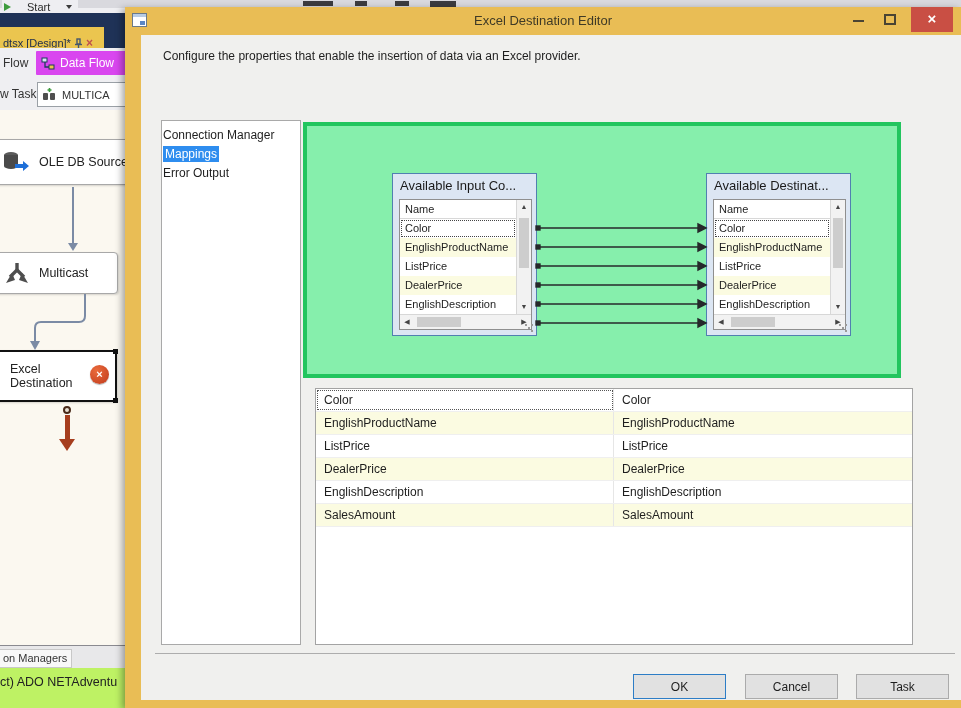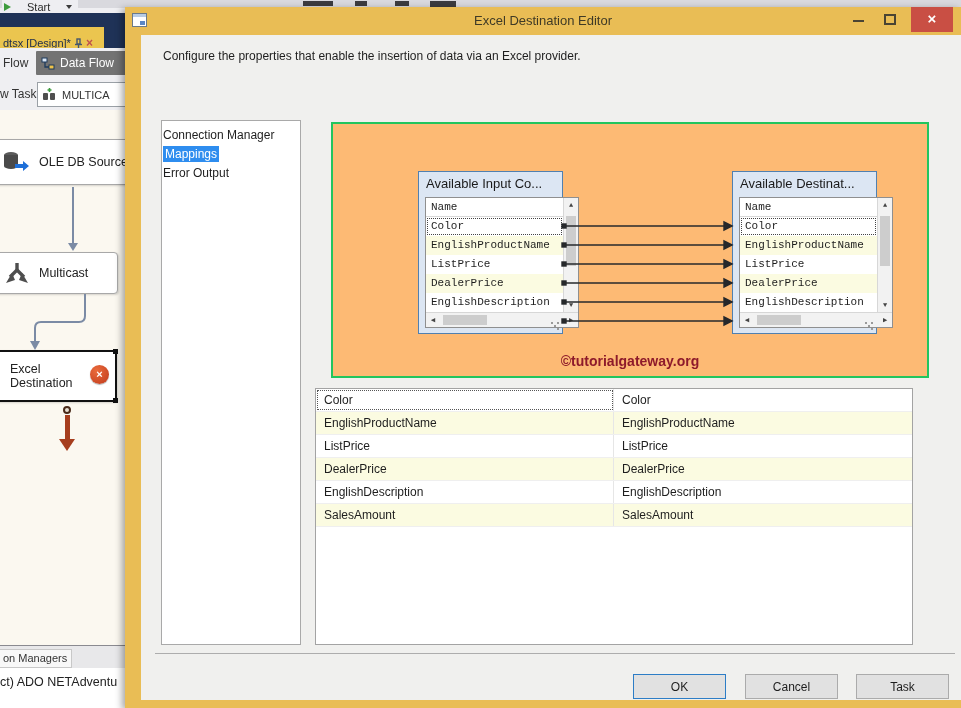--- a/index.html
+++ b/index.html
@@ -13,21 +13,21 @@
   .vs-start { position:absolute; left:2px; top:0; height:13px; display:flex; align-items:center; gap:16px; font-size:11px; color:#2b2b2b; background:#eeeef2; padding:0 6px 0 2px; z-index:2; }
   .play-icon { width:0; height:0; border-left:7px solid #3e9b3e; border-top:4px solid transparent; border-bottom:4px solid transparent; }
   .caret-down { width:0; height:0; border-top:4px solid #3a3a3a; border-left:3px solid transparent; border-right:3px solid transparent; }
 
   .vs-tabstrip { position:absolute; left:0; top:13px; width:133px; height:35px; background:#1f3257; }
   .vs-doc-tab { position:absolute; left:0; top:14px; width:104px; height:21px; background:#ebc54f; display:flex; align-items:center; gap:3px; padding:16px 3px; font-size:11px; color:#1b2b4d; }
   .tab-close { color:#c0504d; font-weight:bold; font-size:12px; line-height:10px; }
 
   .vs-row2 { position:absolute; left:0; top:48px; width:133px; height:30px; background:#efeff2; }
   .vs-flow-label { position:absolute; left:3px; top:8px; color:#333; }
-  .vs-dataflow-btn { position:absolute; left:36px; top:3px; width:97px; height:24px; background:#737373; color:#fff; display:flex; align-items:center; gap:5px; padding-left:5px; border-radius:1px; }
+  .vs-dataflow-btn { position:absolute; left:36px; top:3px; width:97px; height:24px; background:#d946ef; color:#fff; display:flex; align-items:center; gap:5px; padding-left:5px; border-radius:1px; }
   .vs-row3 { position:absolute; left:0; top:78px; width:133px; height:32px; background:#efeff2; }
   .vs-task-label { position:absolute; left:0; top:9px; color:#333; }
   .vs-task-combo { position:absolute; left:37px; top:4px; width:96px; height:25px; background:#fff; border:1px solid #9aa0a6; display:flex; align-items:center; gap:5px; padding-left:4px; font-size:11px; color:#333; }
 
   .vs-surface { position:absolute; left:0; top:110px; width:133px; height:535px; background:#fbf8f0; }
   .comp { position:absolute; background:#fff; border:1px solid #a8a8a8; border-radius:4px; box-shadow:1px 1px 2px rgba(0,0,0,.15); display:flex; align-items:center; }
   .comp-label { font-size:12.5px; color:#222; }
   .comp-oledb { left:-12px; top:29px; width:142px; height:46px; padding-left:14px; gap:10px; }
   .comp-multicast { left:-12px; top:142px; width:130px; height:42px; padding-left:16px; gap:10px; }
   .comp-excel { left:-12px; top:240px; width:129px; height:52px; border:2px solid #111; border-radius:3px; padding-left:20px; }
@@ -35,45 +35,45 @@
   .conn1 { position:absolute; left:72px; top:77px; width:2px; height:56px; background:#7b8ba5; }
   .conn1-head { position:absolute; left:68px; top:133px; width:0; height:0; border-left:5px solid transparent; border-right:5px solid transparent; border-top:8px solid #7b8ba5; }
   .err-badge { position:absolute; left:100px; top:13px; width:19px; height:19px; border-radius:50%; background:radial-gradient(circle at 35% 30%, #ea6b3c, #c03a1b); color:#fff; font-size:11px; font-weight:bold; text-align:center; line-height:19px; box-shadow:0 1px 1px rgba(0,0,0,.3); }
   .red-arrow-dot { position:absolute; left:63px; top:296px; width:8px; height:8px; border:2px solid #4a2a1a; border-radius:50%; background:#e8e0d4; }
   .red-arrow-shaft { position:absolute; left:65px; top:305px; width:5px; height:25px; background:#a63e1e; }
   .red-arrow-head { position:absolute; left:59px; top:329px; width:0; height:0; border-left:8px solid transparent; border-right:8px solid transparent; border-top:12px solid #a63e1e; }
 
   .vs-bottom-divider { position:absolute; left:0; top:645px; width:133px; height:1px; background:#8a8a90; }
   .vs-bottom { position:absolute; left:0; top:646px; width:133px; height:62px; background:#e8e8ea; }
   .vs-managers-tab { position:absolute; left:0; top:3px; width:72px; height:19px; background:#f8f8f8; border:1px solid #c8c8c8; border-left:none; font-size:11px; color:#333; line-height:17px; padding-left:3px; }
-  .vs-conn-area { position:absolute; left:0; top:22px; width:145px; height:40px; background:#ffffff; }
+  .vs-conn-area { position:absolute; left:0; top:22px; width:145px; height:40px; background:#bef264; }
   .vs-conn-item { position:absolute; left:0; top:7px; font-size:12.5px; color:#222; }
 
   
   .dlg { position:absolute; left:125px; top:7px; width:836px; height:701px; background:#e9bd55; box-shadow:-3px 2px 7px rgba(0,0,0,.35); z-index:5; }
   .dlg-title { position:relative; height:28px;border-radius:10px; }
   .dlg-ico { position:absolute; left:7px; top:6px; width:15px; height:14px; background:#fff; border:1px solid #6a7a8a; }
   .dlg-ico::before { content:""; position:absolute; left:0; top:0; right:0; height:3px; background:#b8cce4; }
   .dlg-ico::after { content:""; position:absolute; right:1px; bottom:1px; width:5px; height:4px; background:#5b87c5; }
   .dlg-title-text { position:absolute; left:0; right:0; top:6px; text-align:center; font-size:13px; color:#3f3a26; }
   .t-min { position:absolute; left:728px; top:13px; width:11px; height:2px; background:#4a4433; }
   .t-max { position:absolute; left:759px; top:7px; width:12px; height:11px; border:2px solid #4a4433; background:transparent; }
   .t-close { position:absolute; left:786px; top:0; width:42px; height:25px; background:#c94f44; color:#fff; font-size:15px; font-weight:bold; text-align:center; line-height:23px; }
   .dlg-body { position:absolute; left:8px; top:28px; width:820px; height:665px; background:#f0f0ee;margin-left:8px; }
   .dlg-desc { position:absolute; left:22px; top:14px; font-size:12px; color:#1e1e1e; }
 
   .nav-box { position:absolute; left:20px; top:85px; width:140px; height:525px; background:#fff; border:1px solid #a9a9a9; padding-top:5px; }
   .nav-item { height:19px; line-height:18px; padding-left:1px; font-size:12px; color:#1e1e1e; }
   .nav-item .sel-bg { background:#2e8def; color:#fff; padding:1px 2px; }
 
-  .canvas { position:absolute; left:190px; top:87px; width:598px; height:256px; background:#fdba74; border:2px solid #22c55e; }
+  .canvas { position:absolute; left:162px; top:87px; width:598px; height:256px; background:#86efac; border:4px solid #22c55e; }
   .colbox { position:absolute; top:47px; width:145px; height:163px; background:#dce6f3; border:1px solid #5080b0; }
   .colbox.in { left:85px; } .colbox.out { left:399px; }
   .colbox-title { height:25px; line-height:24px; padding-left:7px; font-size:13px; color:#1a1a1a; }
-  .grid { position:absolute; left:6px; top:25px; width:154px; height:131px; background:#fff; border:1px solid #8f8f8f;font-family:Liberation Mono, monospace; }
+  .grid { position:absolute; left:6px; top:25px; width:133px; height:131px; background:#fff; border:1px solid #8f8f8f; }
   .grid-main { position:absolute; left:0; top:0; right:15px; bottom:15px; overflow:hidden; }
   .grid-header { height:19px; line-height:18px; padding-left:5px; font-size:11px; border-bottom:1px solid #d8d8d8; }
   .grid-row { height:19px; line-height:18px; padding-left:5px; font-size:11px; white-space:nowrap; overflow:hidden; }
   .grid-row.y { background:#fbfbe1; }
   .grid-row.foc { outline:1px dotted #444; outline-offset:-2px; }
   .vscroll { position:absolute; right:0; top:0; bottom:15px; width:15px; background:#f2f2f2; border-left:1px solid #d7d7d7; }
   .hscroll { position:absolute; left:0; right:0; bottom:0; height:15px; background:#f2f2f2; border-top:1px solid #d7d7d7; }
   .sb-btn { position:absolute; width:14px; height:14px; font-size:7px; color:#444; text-align:center; line-height:14px; }
   .vthumb { position:absolute; left:2px; right:2px; top:18px; height:50px; background:#cdcdcd; }
   .hthumb { position:absolute; left:17px; top:2px; bottom:2px; width:44px; background:#cdcdcd; }
@@ -289,21 +289,20 @@
               <polygon points="399,159 391,155 391,163"></polygon>
             <line x1="231" y1="178" x2="392" y2="178"></line>
               <rect x="229" y="176" width="4" height="4"></rect>
               <polygon points="399,178 391,174 391,182"></polygon>
             <line x1="231" y1="197" x2="392" y2="197"></line>
               <rect x="229" y="195" width="4" height="4"></rect>
               <polygon points="399,197 391,193 391,201"></polygon>
           </g>
         </svg>
 
-        <div class="watermark">©tutorialgateway.org</div>
       </div>
 
       <div class="maptable">
         <div class="mt-row">
           <div class="cell-l foc">Color</div>
           <div class="cell-r">Color</div>
         </div>
         <div class="mt-row y">
           <div class="cell-l">EnglishProductName</div>
           <div class="cell-r">EnglishProductName</div>

